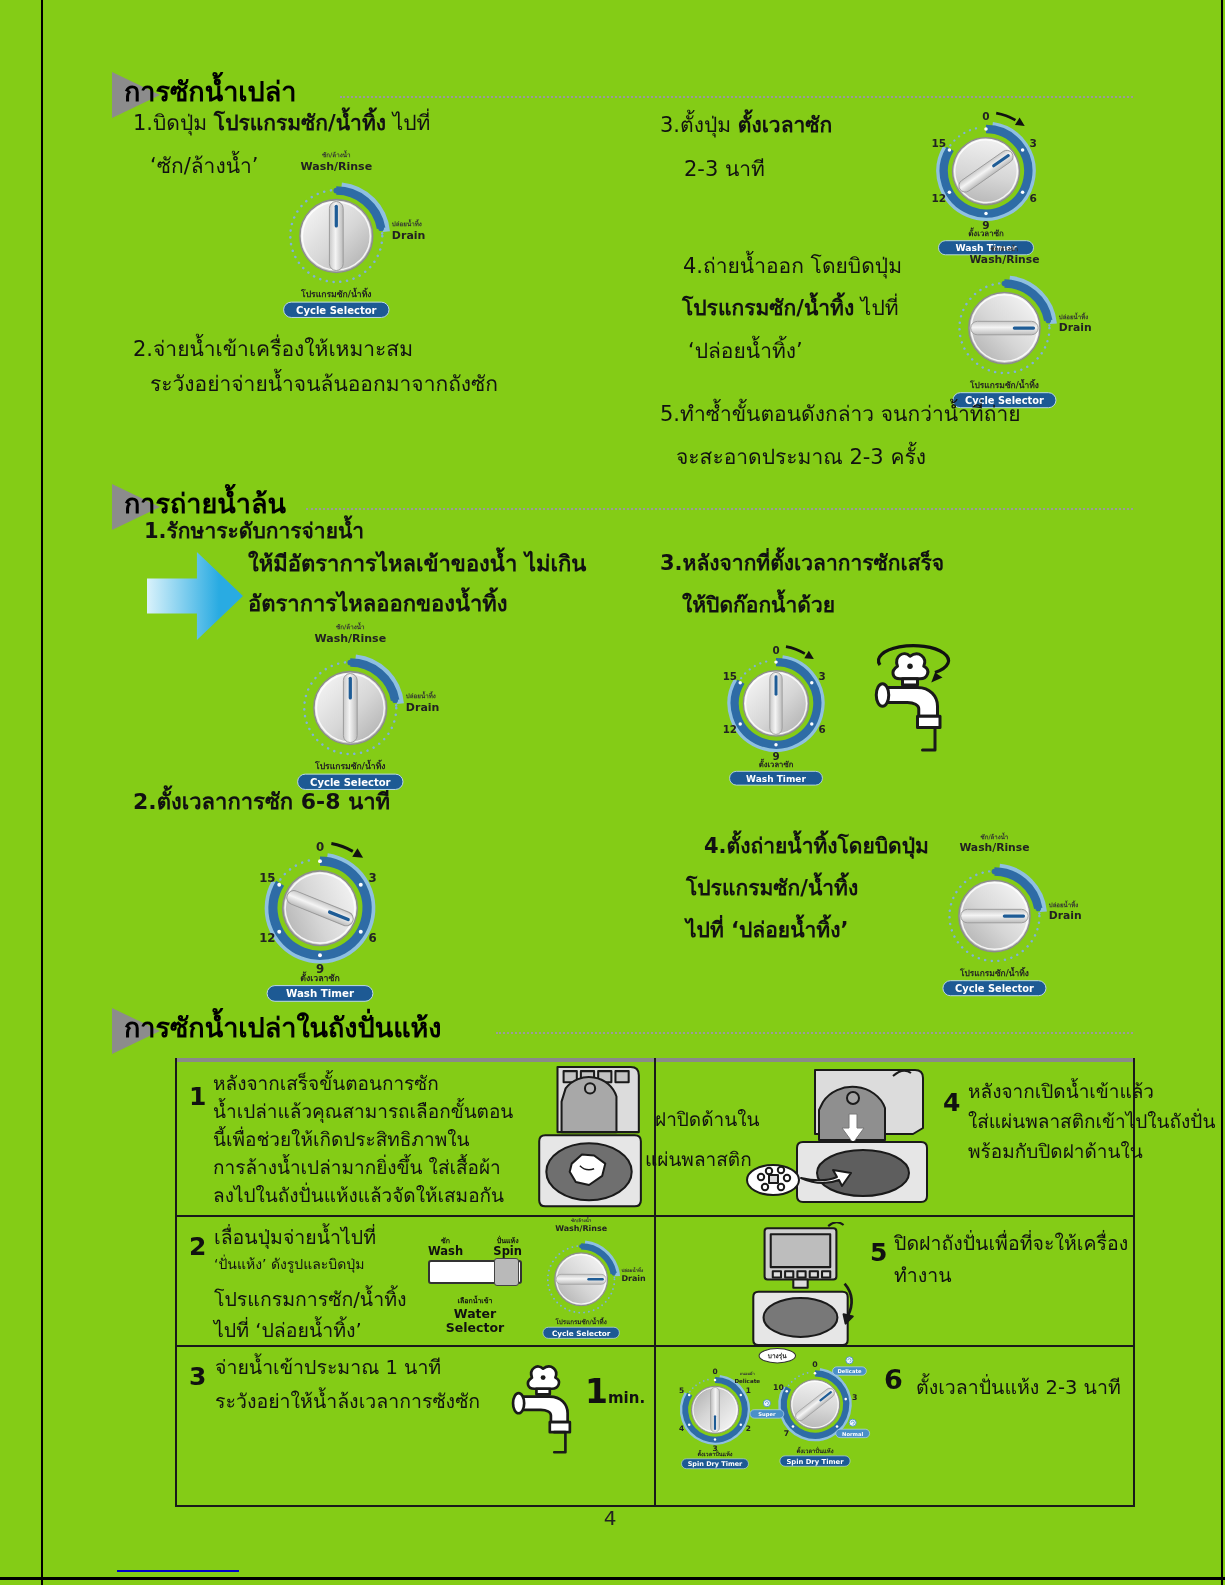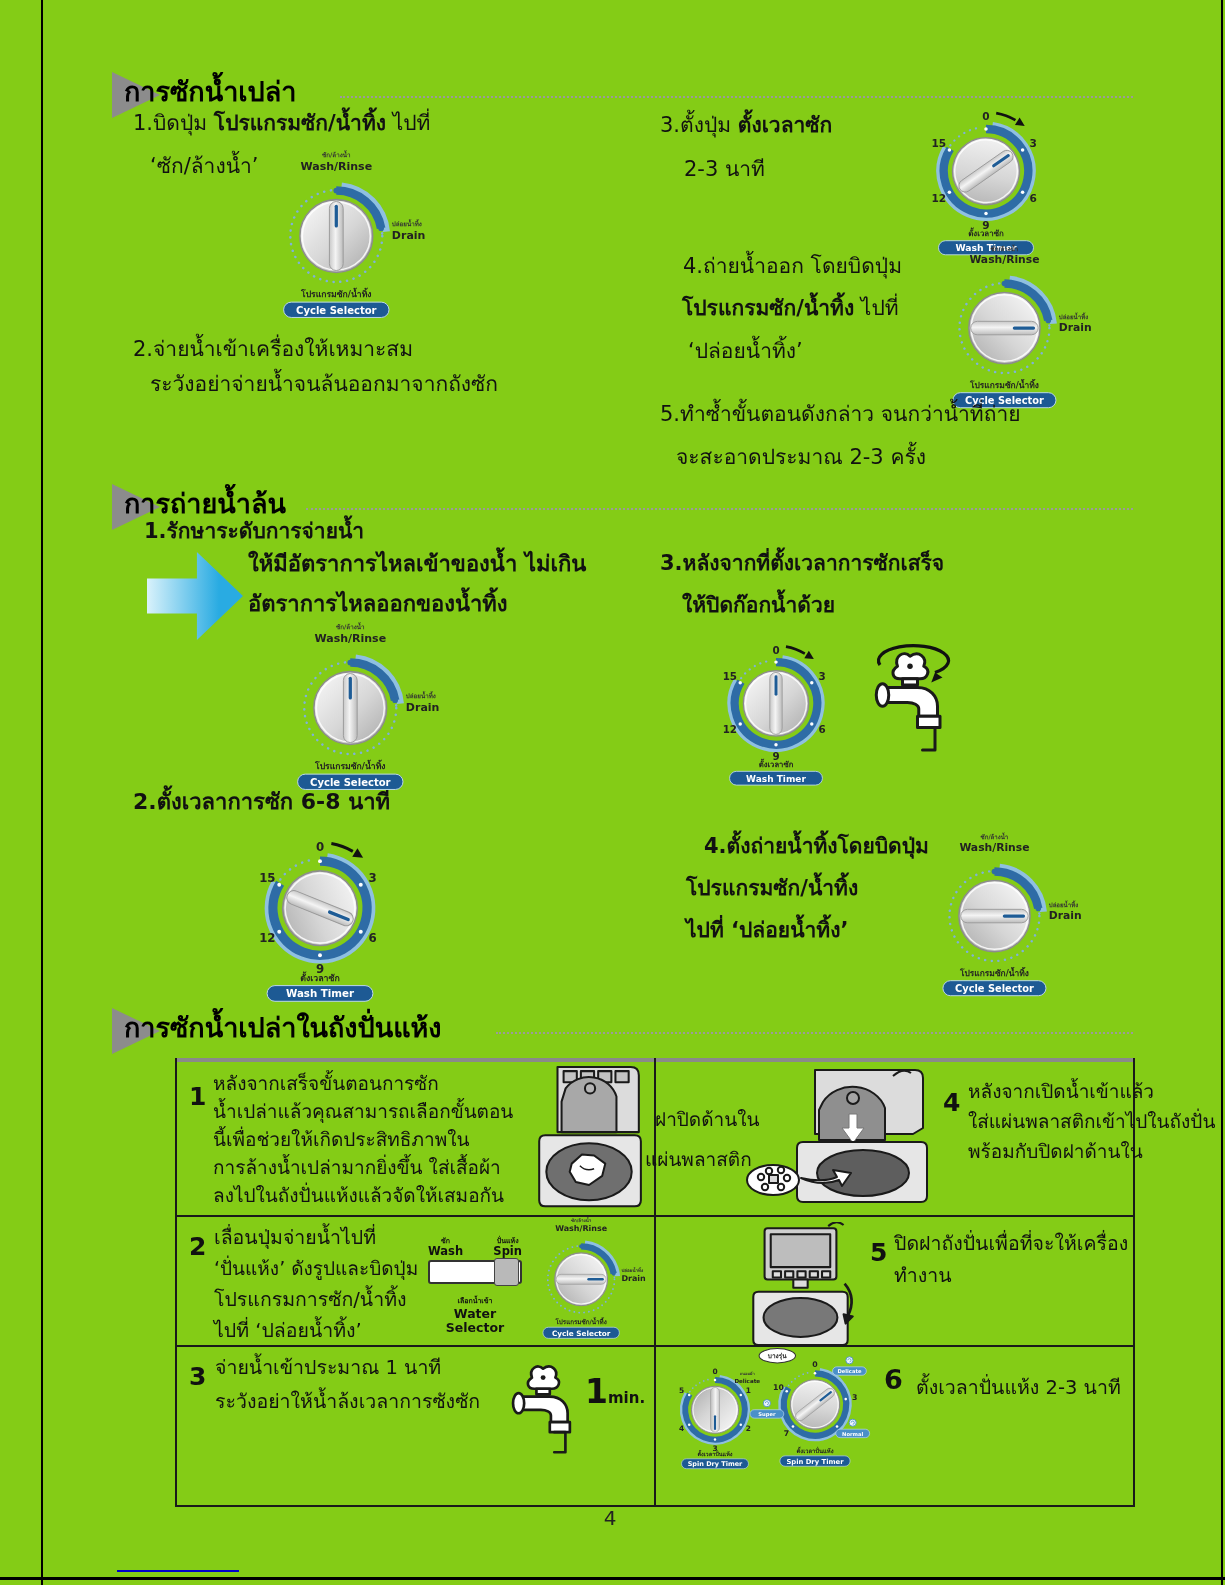--- a/index.html
+++ b/index.html
@@ -430,21 +430,21 @@
   </div>
   <div class="cellline" style="left:655px;top:1104px;">ฝาปิดด้านใน</div>
   <div class="cellline" style="left:645px;top:1144px;">แผ่นพลาสติก</div>
   <div class="num" style="left:943px;top:1088px;">4</div>
   <div class="cellline" style="left:968px;top:1076px;">หลังจากเปิดน้ำเข้าแล้ว</div>
   <div class="cellline" style="left:968px;top:1106px;">ใส่แผ่นพลาสติกเข้าไปในถังปั่น</div>
   <div class="cellline" style="left:968px;top:1136px;">พร้อมกับปิดฝาด้านใน</div>
 
   <div class="num" style="left:189px;top:1232px;">2</div>
   <div class="cellline" style="left:214px;top:1222px;font-size:19.5px;">เลื่อนปุ่มจ่ายน้ำไปที่</div>
-  <div class="cellline" style="left:214px;top:1253px;font-size:19px;">‘ปั่นแห้ง’ ดังรูปและบิดปุ่ม</div>
+  <div class="cellline" style="left:214px;top:1253px;font-size:14px;">‘ปั่นแห้ง’ ดังรูปและบิดปุ่ม</div>
   <div class="cellline" style="left:214px;top:1284px;font-size:19.5px;">โปรแกรมการซัก/น้ำทิ้ง</div>
   <div class="cellline" style="left:214px;top:1315px;font-size:19.5px;">ไปที่ ‘ปล่อยน้ำทิ้ง’</div>
 
   <div class="ws" style="left:428px;top:1238px;">
     <div class="ws-row">
       <div class="ws-opt">
         <span class="ws-th">ซัก</span>
         <span class="ws-en">Wash</span>
       </div>
       <div class="ws-opt">

